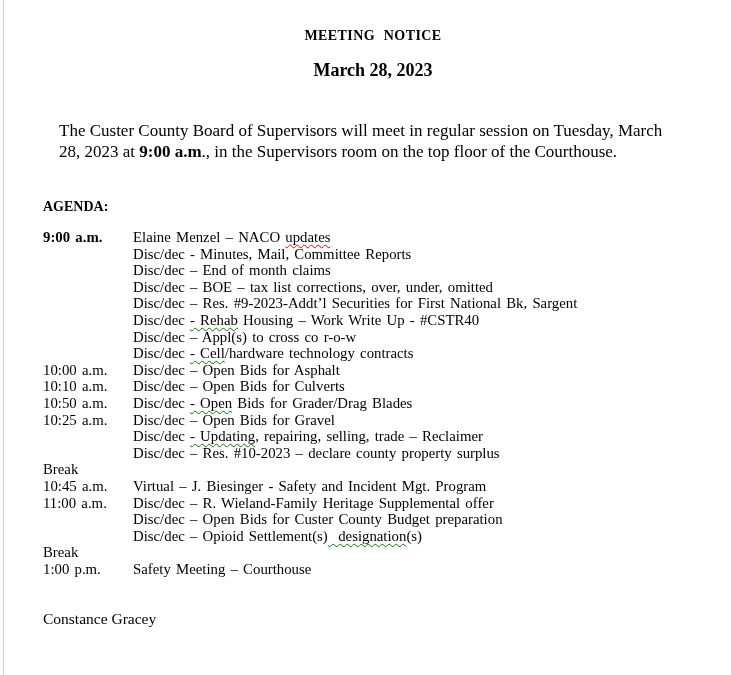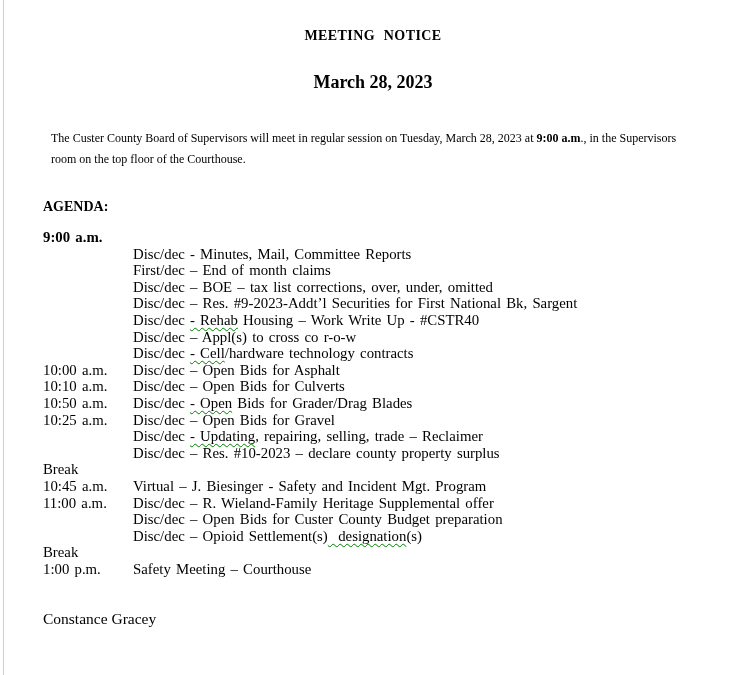--- a/index.html
+++ b/index.html
@@ -36,31 +36,31 @@
     margin: 0;
     padding-top: 20px;
     text-align: center;
     font-size: 14px;
     font-weight: bold;
     letter-spacing: 0.4px;
     word-spacing: 5px;
     line-height: 15px;
   }
   .doc-date {
-    margin: 12px;
+    margin: 0;
     padding-top: 17px;
     text-align: center;
     font-size: 18px;
     font-weight: bold;
     line-height: 20px;
   }
   .intro {
-    margin: 8px;
+    margin: 16px;
     padding-top: 24px;
-    font-size: 12px;
+    font-size: 17px;
     line-height: 21px;
     max-width: 660px;
   }
   .intro b { font-weight: bold; }
   .agenda-label {
     margin: 0;
     padding-top: 21px;
     font-size: 14px;
     font-weight: bold;
     line-height: 16px;
@@ -127,28 +127,29 @@
 
   <h2 class="doc-date">March 28, 2023</h2>
 
   <p class="intro"><span>The Custer County Board of Supervisors will meet in regular session on Tuesday, March 28, 2023 at </span><b>9:00 a.m</b><span>., in the Supervisors room on the top floor of the Courthouse.</span></p>
 
   <p class="agenda-label">AGENDA:</p>
 
   <div class="agenda" id="agenda-list">
       <div class="agenda-row">
         <span class="agenda-time bold">9:00 a.m.</span>
+        <span class="agenda-desc"><span>Elaine Menzel – NACO </span><span class="sq-red">updates</span></span>
       </div>
       <div class="agenda-row">
         <span class="agenda-time">&nbsp;</span>
         <span class="agenda-desc"><span>Disc/dec - Minutes, Mail, Committee Reports</span></span>
       </div>
       <div class="agenda-row">
         <span class="agenda-time">&nbsp;</span>
-        <span class="agenda-desc"><span>First/dec – End of month claims</span></span>
+        <span class="agenda-desc"><span>Disc/dec – End of month claims</span></span>
       </div>
       <div class="agenda-row">
         <span class="agenda-time">&nbsp;</span>
         <span class="agenda-desc"><span>Disc/dec – BOE – tax list corrections, over, under, omitted</span></span>
       </div>
       <div class="agenda-row">
         <span class="agenda-time">&nbsp;</span>
         <span class="agenda-desc"><span>Disc/dec – Res. #9-2023-Addt’l Securities for First National Bk, Sargent</span></span>
       </div>
       <div class="agenda-row">

